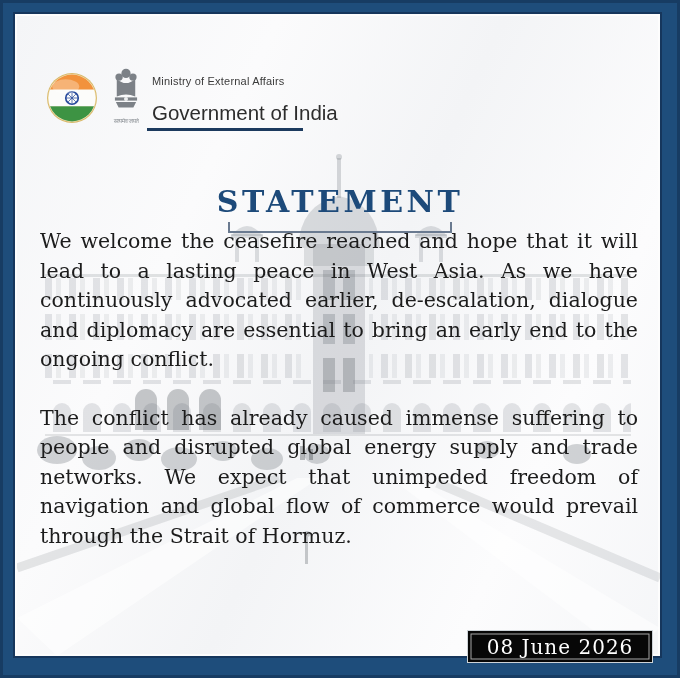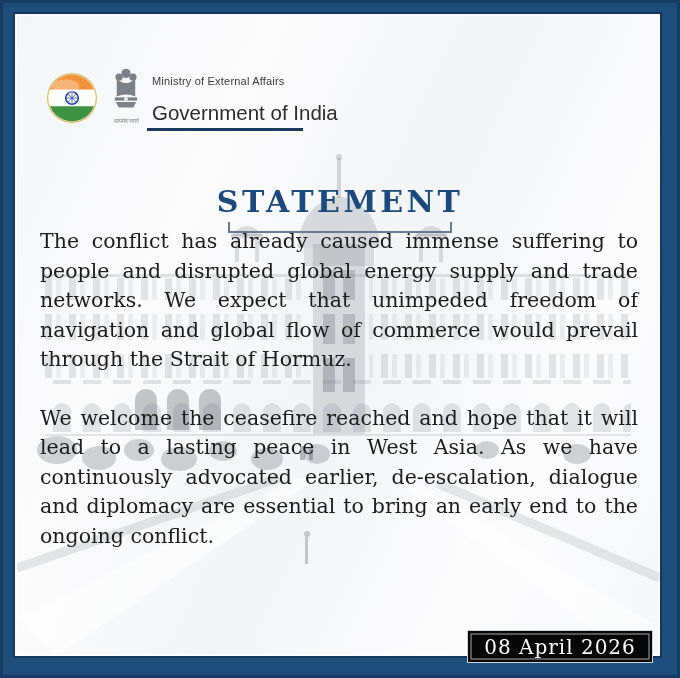--- a/index.html
+++ b/index.html
@@ -150,20 +150,20 @@
       <div class="org-underline"></div>
     </div>
   </div>
 
   <div class="title-wrap">
     <div class="title">STATEMENT</div>
     <div class="title-bracket"></div>
   </div>
 
   <div class="body">
+    <p>We welcome the ceasefire reached and hope that it will lead to a lasting peace in West Asia. As we have continuously advocated earlier, de-escalation, dialogue and diplomacy are essential to bring an early end to the ongoing conflict.</p>
     <p>The conflict has already caused immense suffering to people and disrupted global energy supply and trade networks. We expect that unimpeded freedom of navigation and global flow of commerce would prevail through the Strait of Hormuz.</p>
-    <p>We welcome the ceasefire reached and hope that it will lead to a lasting peace in West Asia. As we have continuously advocated earlier, de-escalation, dialogue and diplomacy are essential to bring an early end to the ongoing conflict.</p>
   </div>
 
   <div class="date-badge">
-    <span>08 April 2026</span>
+    <span>08 June 2026</span>
   </div>
 </div>
 
 </body></html>

